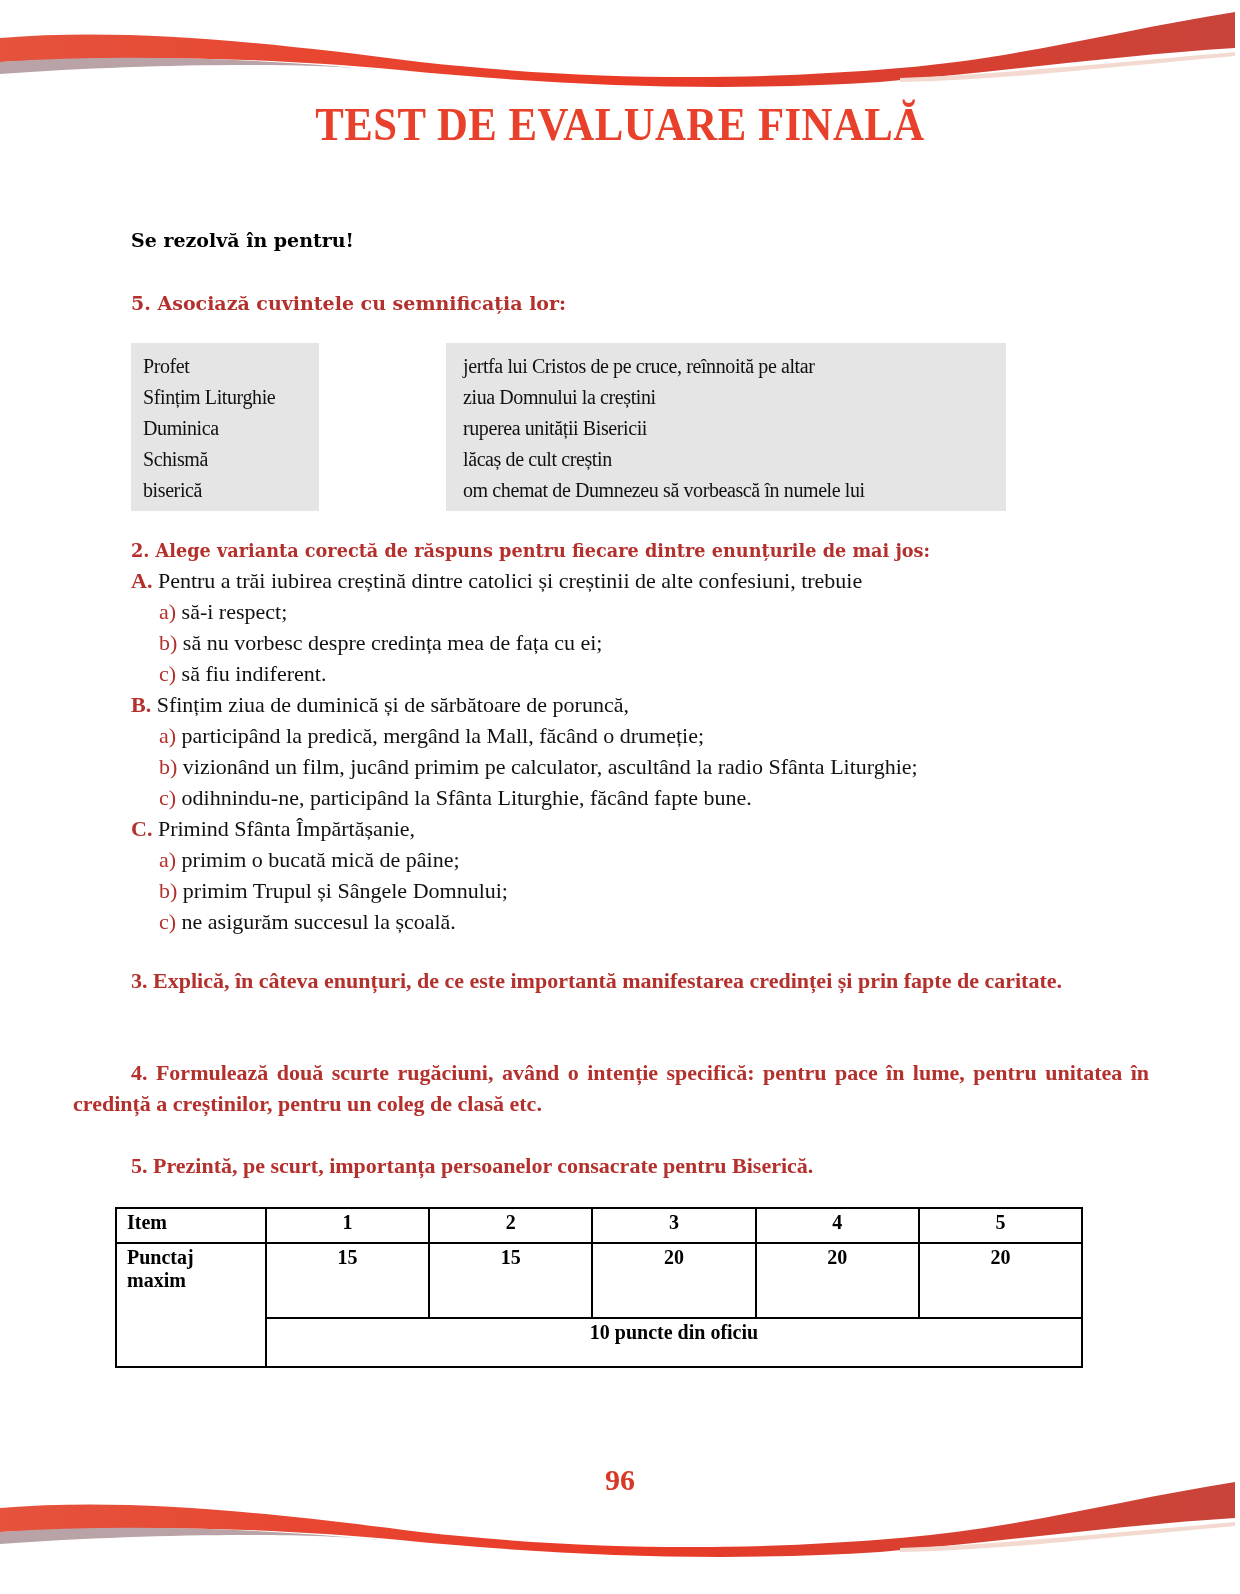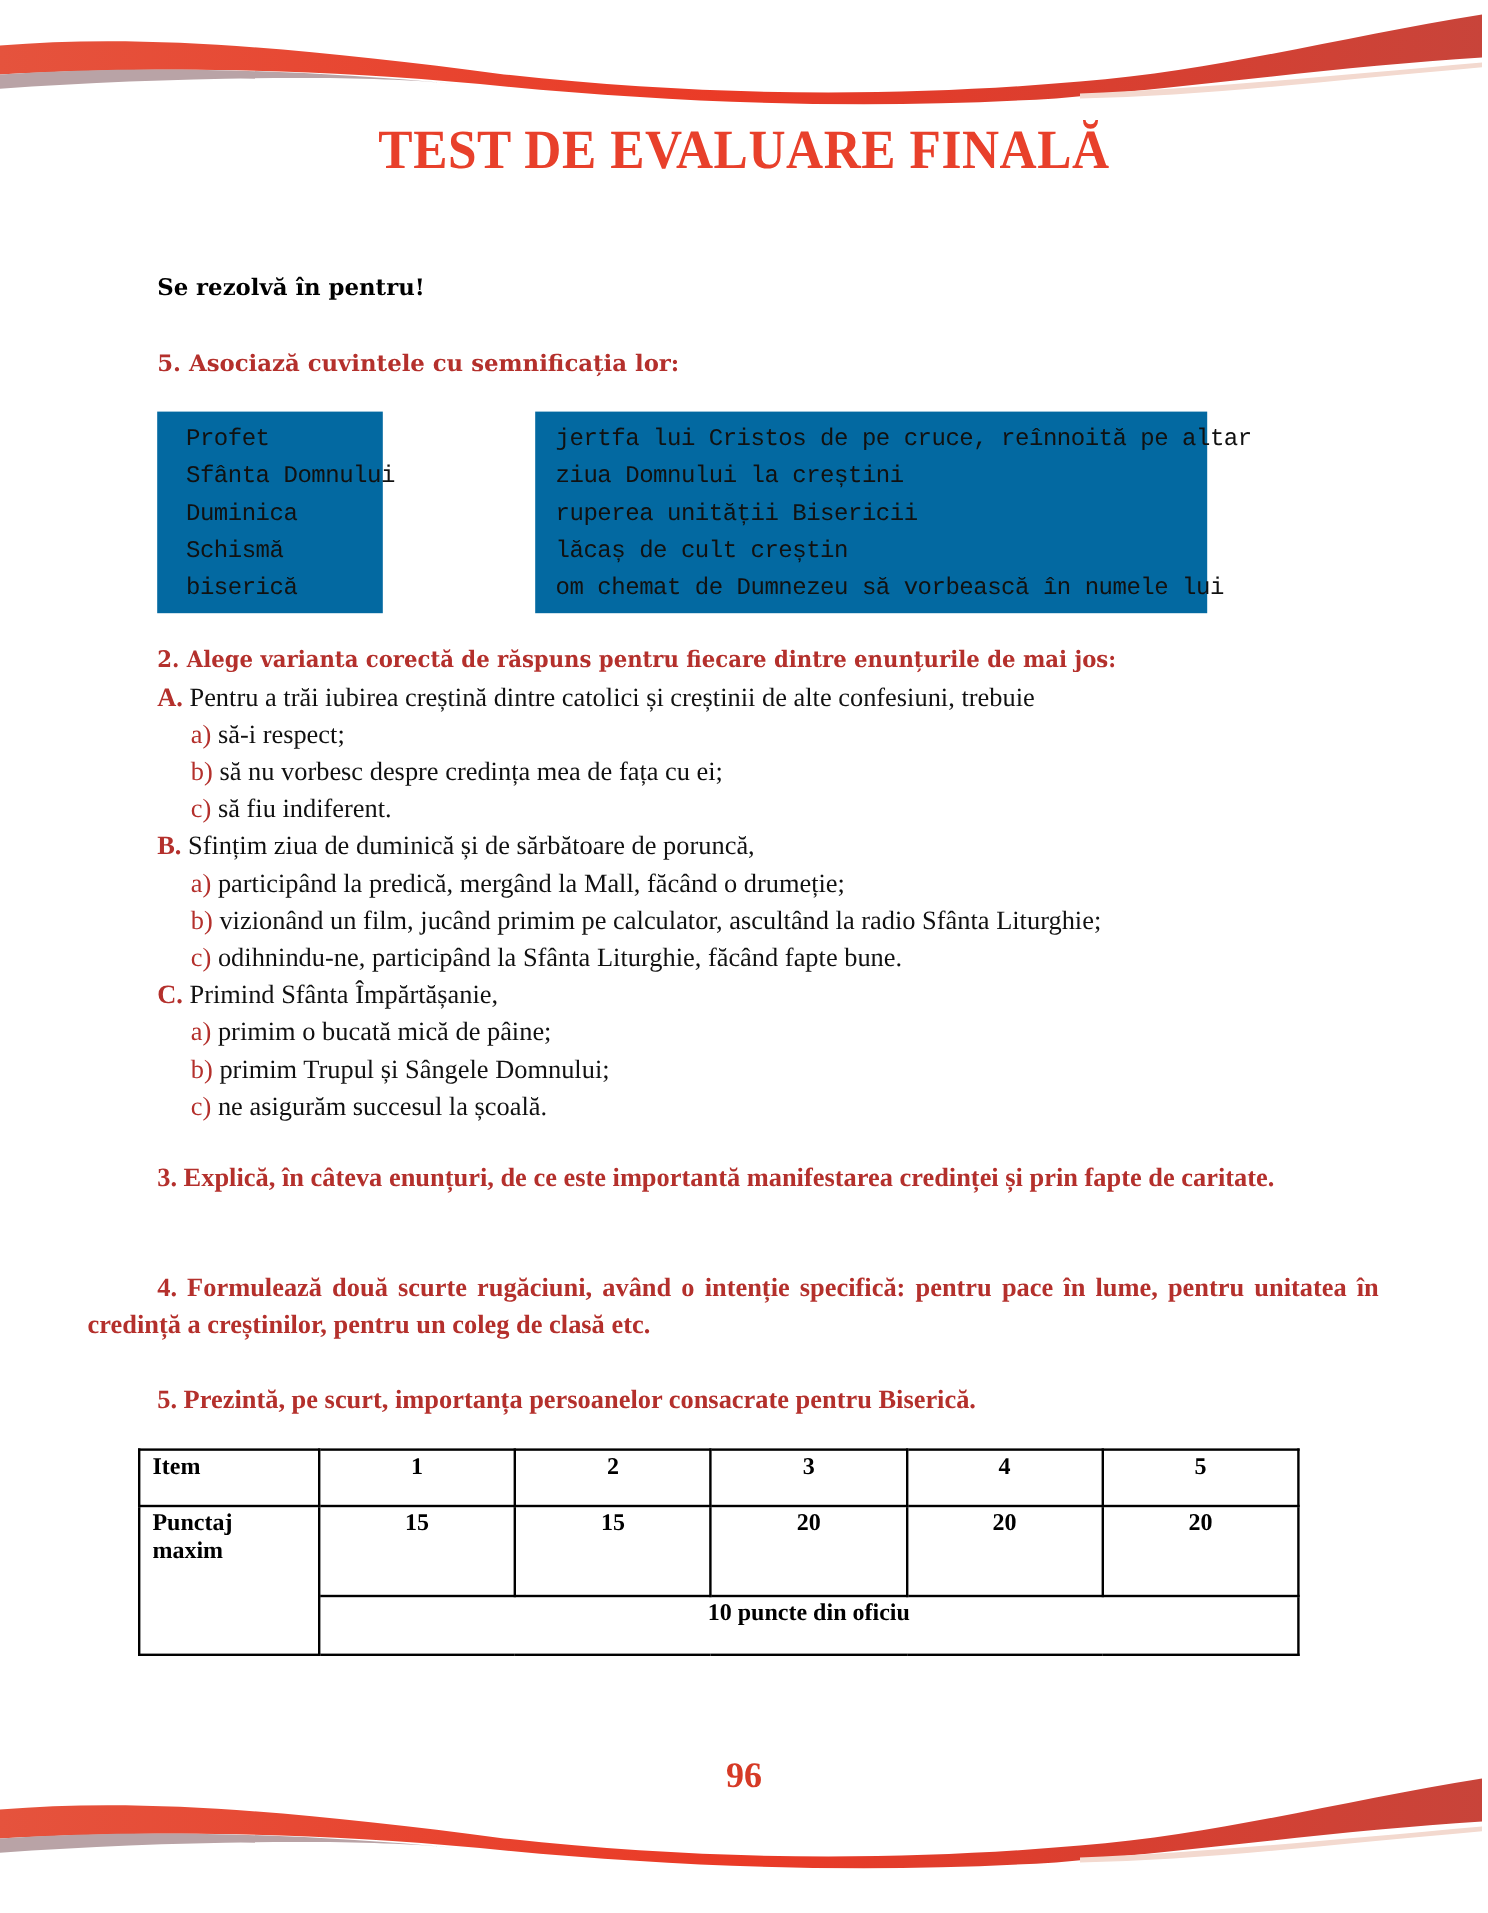--- a/index.html
+++ b/index.html
@@ -21,22 +21,22 @@
     font-family: "DejaVu Serif", serif; font-weight: bold; font-size: 19px; color: #000;
   }
 
   .qhead {
     position: absolute; font-family: "DejaVu Serif", serif; font-weight: bold;
     font-size: 19px; color: #b4302c; line-height: 31px;
   }
   .q1 { top: 288px; left: 131px; }
 
   .box {
-    position: absolute; background: #0369a1; padding: 8px 24px; font-size: 20px;
-    font-family: Liberation Mono, monospace; line-height: 31px; color: #111;
+    position: absolute; background: #e5e5e5; padding: 8px 12px; font-size: 20px;
+    font-family: Liberation Serif, serif; line-height: 31px; color: #111;
   }
   .box-left { top: 343px; left: 131px; width: 188px; height: 168px; letter-spacing: -0.4px; }
   .box-right { top: 343px; left: 434px; width: 560px; height: 168px; padding-left: 17px; letter-spacing: -0.4px; margin-left: 12px; }
   .box div { white-space: nowrap; }
 
   .q2 { top: 535px; left: 131px; transform-origin: left; transform: scaleX(0.93); white-space: nowrap; }
 
   .mc { position: absolute; left: 131px; width: 1000px; font-family: "Liberation Serif", serif; font-size: 22px; line-height: 31px; }
   .mc .row { white-space: nowrap; }
   .mc .letter { color: #b4302c; font-weight: bold; }
@@ -51,21 +51,21 @@
   .q3 { top: 965px; }
   .q4 { top: 1057px; }
   .q5 { top: 1150px; }
 
   table.score {
     position: absolute; top: 1207px; left: 115px; width: 968px; border-collapse: collapse;
     font-family: "Liberation Serif", serif; font-weight: bold; font-size: 20px; color: #000;
   }
   table.score td { border: 2px solid #000; vertical-align: top; padding: 2px 10px; }
   table.score td.num { text-align: center; }
-  .r1 td { height: 47px; }
+  .r1 td { height: 35px; }
   .r2 td { height: 75px; }
   .r3 td { height: 49px; }
   td.first { width: 150px; text-align: left; }
   td.merged { text-align: center; padding-left: 0; }
 
   .pagenum {
     position: absolute; top: 1463px; left: 0; width: 1240px; text-align: center;
     font-family: "Liberation Serif", serif; font-weight: bold; font-size: 30px; color: #d63a26;
   }
 </style>
@@ -86,21 +86,21 @@
 </svg>
 
 <div class="title">TEST DE EVALUARE FINALĂ</div>
 
 <div class="note">Se rezolvă în pentru!</div>
 
 <div class="qhead q1">5. Asociază cuvintele cu semnificația lor:</div>
 
 <div class="box box-left">
   <div>Profet</div>
-  <div>Sfânta Domnului</div>
+  <div>Sfințim Liturghie</div>
   <div>Duminica</div>
   <div>Schismă</div>
   <div>biserică</div>
 </div>
 <div class="box box-right">
   <div>jertfa lui Cristos de pe cruce, reînnoită pe altar</div>
   <div>ziua Domnului la creștini</div>
   <div>ruperea unității Bisericii</div>
   <div>lăcaș de cult creștin</div>
   <div>om chemat de Dumnezeu să vorbească în numele lui</div>

